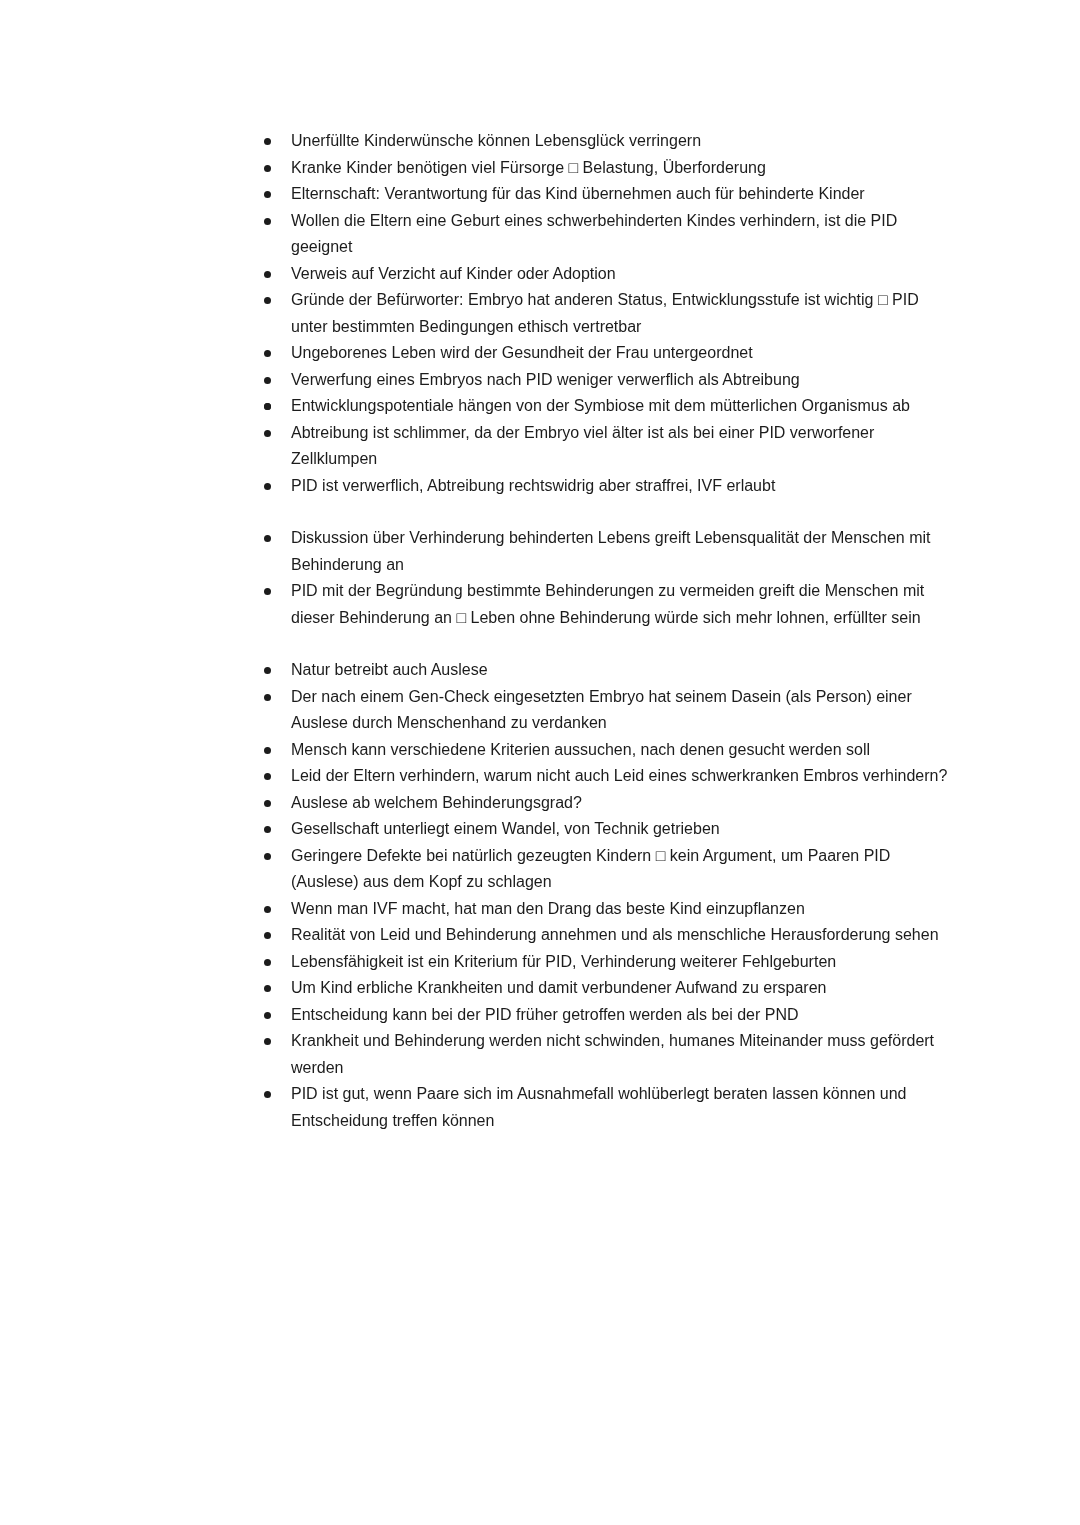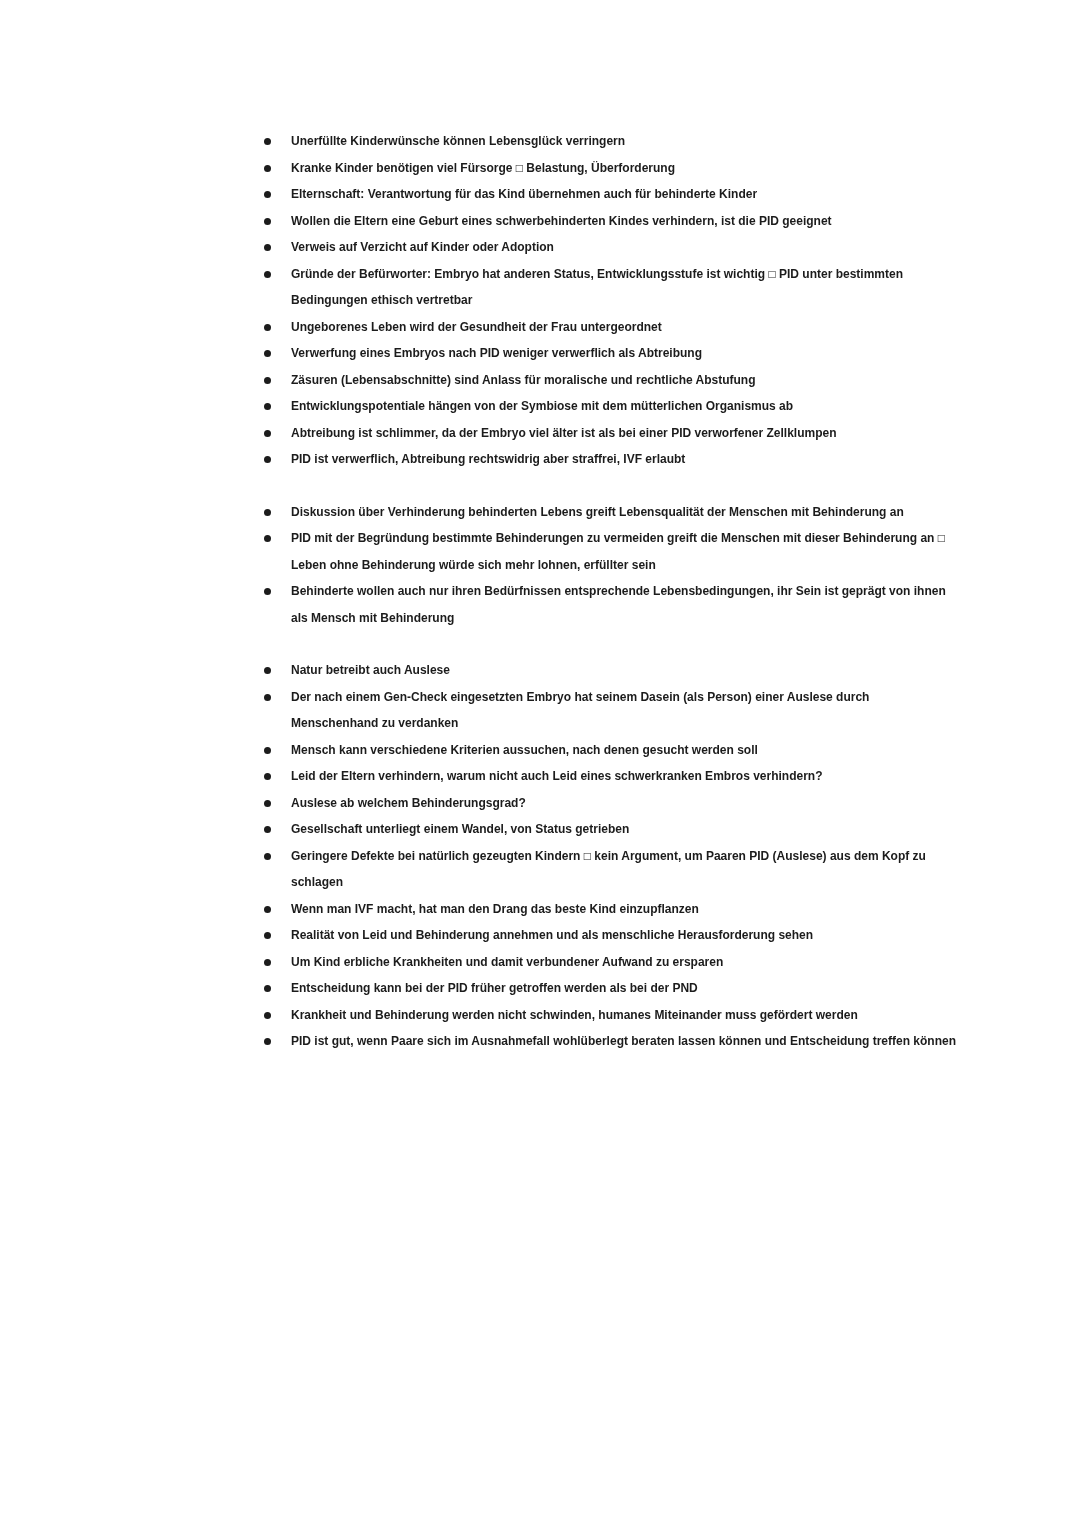--- a/index.html
+++ b/index.html
@@ -18,23 +18,22 @@
   .page {
     position: absolute;
     top: 128px;
     left: 258px;
     width: 700px;
   }
   ul.bullet-group {
     list-style: none;
     margin: 0 0 26px 0;
     padding: 0;
-    font-size: 12px;
+    font-size: 16px;
     line-height: 26.5px;
-    font-weight: bold;
   }
   ul.bullet-group:last-child { margin-bottom: 0; }
   ul.bullet-group li {
     position: relative;
     padding-left: 33px;
   }
   ul.bullet-group .bullet {
     position: absolute;
     left: 6px;
     top: 10px;
@@ -53,38 +52,38 @@
 <main class="page">
   <ul class="bullet-group">
       <li><span class="bullet"></span><span class="txt">Unerfüllte Kinderwünsche können Lebensglück verringern</span></li>
       <li><span class="bullet"></span><span class="txt">Kranke Kinder benötigen viel Fürsorge □ Belastung, Überforderung</span></li>
       <li><span class="bullet"></span><span class="txt">Elternschaft: Verantwortung für das Kind übernehmen auch für behinderte Kinder</span></li>
       <li><span class="bullet"></span><span class="txt">Wollen die Eltern eine Geburt eines schwerbehinderten Kindes verhindern, ist die PID geeignet</span></li>
       <li><span class="bullet"></span><span class="txt">Verweis auf Verzicht auf Kinder oder Adoption</span></li>
       <li><span class="bullet"></span><span class="txt">Gründe der Befürworter: Embryo hat anderen Status, Entwicklungsstufe ist wichtig  □ PID unter bestimmten Bedingungen ethisch vertretbar</span></li>
       <li><span class="bullet"></span><span class="txt">Ungeborenes Leben wird der Gesundheit der Frau untergeordnet</span></li>
       <li><span class="bullet"></span><span class="txt">Verwerfung eines Embryos nach PID weniger verwerflich als Abtreibung</span></li>
-      <li><span class="bullet"></span><span class="txt">Zäsuren (Lebensabschnitte) sind Anlass für moralische und rechtliche Abstufung</span></li>
+      <li><span class="bullet"></span></li>
       <li><span class="bullet"></span><span class="txt">Entwicklungspotentiale hängen von der Symbiose mit dem mütterlichen Organismus ab</span></li>
       <li><span class="bullet"></span><span class="txt">Abtreibung ist schlimmer, da der Embryo viel älter ist als bei einer PID verworfener Zellklumpen</span></li>
       <li><span class="bullet"></span><span class="txt">PID ist verwerflich, Abtreibung rechtswidrig aber straffrei, IVF erlaubt</span></li>
     </ul>
   <ul class="bullet-group">
       <li><span class="bullet"></span><span class="txt">Diskussion über Verhinderung behinderten Lebens greift Lebensqualität der Menschen mit Behinderung an</span></li>
       <li><span class="bullet"></span><span class="txt">PID mit der Begründung bestimmte Behinderungen zu vermeiden greift die Menschen mit dieser Behinderung an □ Leben ohne Behinderung würde sich mehr lohnen, erfüllter sein</span></li>
-      <li><span class="bullet"></span><span class="txt">Behinderte wollen auch nur ihren Bedürfnissen entsprechende Lebensbedingungen, ihr Sein ist geprägt von ihnen als Mensch mit Behinderung</span></li>
     </ul>
   <ul class="bullet-group">
       <li><span class="bullet"></span><span class="txt">Natur betreibt auch Auslese</span></li>
       <li><span class="bullet"></span><span class="txt">Der nach einem Gen-Check eingesetzten Embryo hat seinem Dasein (als Person) einer Auslese durch Menschenhand zu verdanken</span></li>
       <li><span class="bullet"></span><span class="txt">Mensch kann verschiedene Kriterien aussuchen, nach denen gesucht werden soll</span></li>
       <li><span class="bullet"></span><span class="txt">Leid der Eltern verhindern, warum nicht auch Leid eines schwerkranken Embros verhindern?</span></li>
       <li><span class="bullet"></span><span class="txt">Auslese ab welchem Behinderungsgrad?</span></li>
-      <li><span class="bullet"></span><span class="txt">Gesellschaft unterliegt einem Wandel, von Status getrieben</span></li>
+      <li><span class="bullet"></span><span class="txt">Gesellschaft unterliegt einem Wandel, von Technik getrieben</span></li>
       <li><span class="bullet"></span><span class="txt">Geringere Defekte bei natürlich gezeugten Kindern □ kein Argument, um Paaren PID (Auslese) aus dem Kopf zu schlagen</span></li>
       <li><span class="bullet"></span><span class="txt">Wenn man IVF macht, hat man den Drang das beste Kind einzupflanzen</span></li>
       <li><span class="bullet"></span><span class="txt">Realität von Leid und Behinderung annehmen und als menschliche Herausforderung sehen</span></li>
+      <li><span class="bullet"></span><span class="txt">Lebensfähigkeit ist ein Kriterium für PID, Verhinderung weiterer Fehlgeburten</span></li>
       <li><span class="bullet"></span><span class="txt">Um Kind erbliche Krankheiten und damit verbundener Aufwand zu ersparen</span></li>
       <li><span class="bullet"></span><span class="txt">Entscheidung kann bei der PID früher getroffen werden als bei der PND</span></li>
       <li><span class="bullet"></span><span class="txt">Krankheit und Behinderung werden nicht schwinden, humanes Miteinander muss gefördert werden</span></li>
       <li><span class="bullet"></span><span class="txt">PID ist gut, wenn Paare sich im Ausnahmefall wohlüberlegt beraten lassen können und Entscheidung treffen können</span></li>
     </ul>
 </main>
 
 </body></html>

